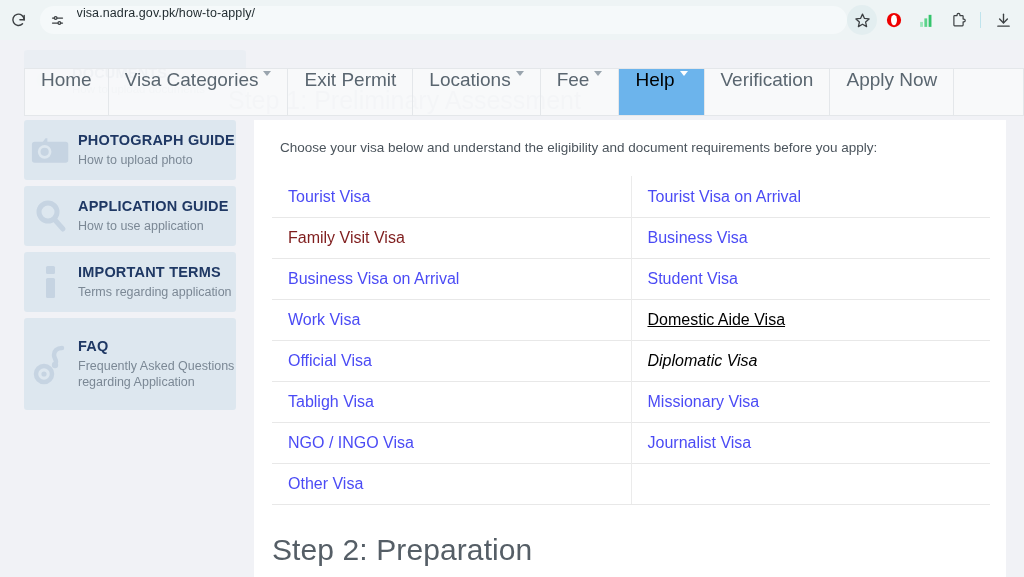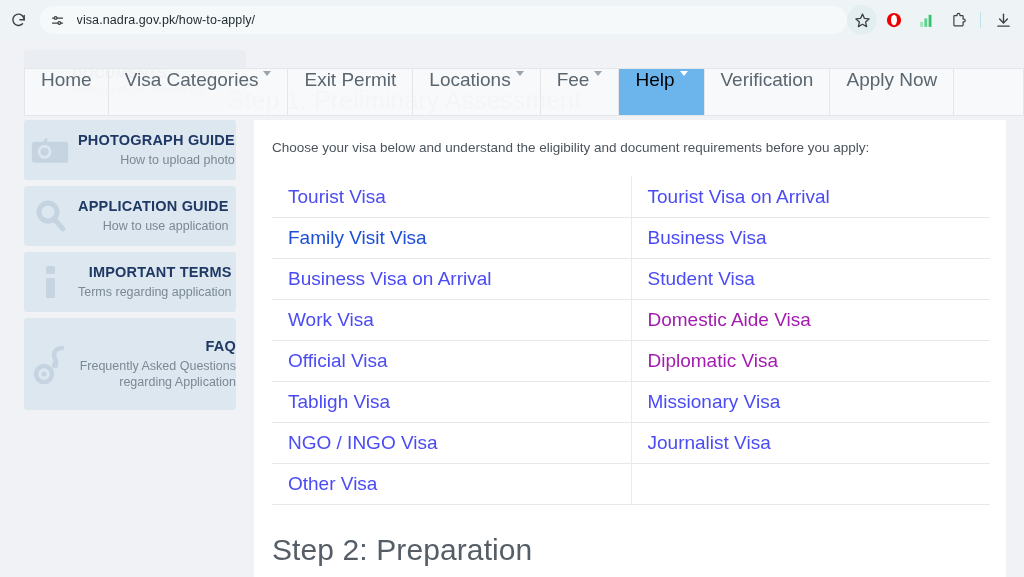--- a/index.html
+++ b/index.html
@@ -20,21 +20,21 @@
   #reload-button {
     width: 30px; height: 30px; margin-left: 4px;
     display: flex; align-items: center; justify-content: center;
     border-radius: 50%;
   }
   #omnibox {
     margin-left: 6px;
     width: 820px; height: 28px;
     background: #f5f9fa;
     border-radius: 14px;
-    display: flex; align-items: center;
+    display: flex; 
     padding: 0 10px;
   }
   #site-settings-icon { flex: 0 0 auto; display: flex; align-items: center; }
   #url-text {
     margin-left: 12px;
     font-size: 12.5px;
     color: #1f2a2e;
     letter-spacing: 0.1px;
     white-space: nowrap; overflow: hidden;
   }
@@ -107,21 +107,20 @@
     border-top: 5px solid #9aa5ae;
     margin-top: 2px;
   }
   .nav-item.active .caret { border-top-color: #ffffff; }
   #nav-tail { flex: 1; border-right: 1px solid #e4e7ea; }
 
   
   #sidebar {
     position: absolute; left: 24px; top: 80px;
     width: 212px;
-    text-align: right;
   }
   .side-card {
     background: #dde7ef;
     border-radius: 3px;
     height: 60px;
     margin-bottom: 6px;
     display: flex; align-items: center;
     padding-left: 6px;
     overflow: hidden;
   }
@@ -142,39 +141,39 @@
   
   #main-content {
     position: absolute; left: 254px; top: 80px;
     width: 752px;
     min-height: 497px;
     background: #ffffff;
     padding: 18px 20px 0 18px;
   }
   #intro-paragraph {
     font-size: 13.5px; color: #4b545c;
-    margin-bottom: 18px; line-height: 1.5;
+    margin-bottom: 18px; line-height: 1.5; margin-left: 8px;
   }
   #visa-table {
     width: 718px;
     border-collapse: collapse;
     table-layout: fixed;
   }
   #visa-table td {
     height: 41px;
     border-top: 1px solid #e8e8e8;
     border-left: 1px solid #ebebeb;
     padding: 0 16px;
     vertical-align: middle;
   }
   #visa-table tr:first-child td { border-top: none; }
   #visa-table tr:last-child td { border-bottom: 1px solid #e8e8e8; }
   #visa-table td:first-child { border-left: none; }
   .visa-link {
-    font-size: 19px; color: #4b4bf5; text-decoration: none;
+    font-size: 16px; color: #4b4bf5; text-decoration: none;
   }
   #step2-heading {
     margin-top: 28px;
     font-size: 30px; font-weight: normal; color: #555e66;
     letter-spacing: .1px;
   }
   #step2-paragraph {
     margin-top: 16px;
     font-size: 13.5px; color: #4b545c; line-height: 1.55;
     width: 716px;
@@ -359,34 +358,34 @@
 
     <p id="intro-paragraph">Choose your visa below and understand the eligibility and document requirements before you apply:</p>
 
     <table id="visa-table">
       <tbody id="visa-table-body">
           <tr>
             <td><span class="visa-link" style="color: rgb(75, 75, 245);">Tourist Visa</span></td>
             <td><span class="visa-link" style="color: rgb(75, 75, 245);">Tourist Visa on Arrival</span></td>
           </tr>
           <tr>
-            <td><span class="visa-link" style="color: #1d4ed8;">Family Visit Visa</span></td>
+            <td><span class="visa-link" style="color: #7f1d1d;">Family Visit Visa</span></td>
             <td><span class="visa-link" style="color: rgb(75, 75, 245);">Business Visa</span></td>
           </tr>
           <tr>
             <td><span class="visa-link" style="color: rgb(75, 75, 245); margin-top: 36px;">Business Visa on Arrival</span></td>
             <td><span class="visa-link" style="color: rgb(75, 75, 245);">Student Visa</span></td>
           </tr>
           <tr>
             <td><span class="visa-link" style="color: rgb(75, 75, 245); margin-top: 23px;">Work Visa</span></td>
-            <td><span class="visa-link" style="color: #a21caf;">Domestic Aide Visa</span></td>
+            <td><span class="visa-link" style="color: #000000; text-decoration: underline;">Domestic Aide Visa</span></td>
           </tr>
           <tr>
             <td><span class="visa-link" style="color: rgb(75, 75, 245);">Official Visa</span></td>
-            <td><span class="visa-link" style="color: #a21caf;">Diplomatic Visa</span></td>
+            <td><span class="visa-link" style="color: #000000; font-style: italic;">Diplomatic Visa</span></td>
           </tr>
           <tr>
             <td><span class="visa-link" style="color: rgb(75, 75, 245); text-align: center;">Tabligh Visa</span></td>
             <td><span class="visa-link" style="color: rgb(75, 75, 245);">Missionary Visa</span></td>
           </tr>
           <tr>
             <td><span class="visa-link" style="color: rgb(75, 75, 245);">NGO / INGO Visa</span></td>
             <td><span class="visa-link" style="color: rgb(75, 75, 245);">Journalist Visa</span></td>
           </tr>
           <tr>

